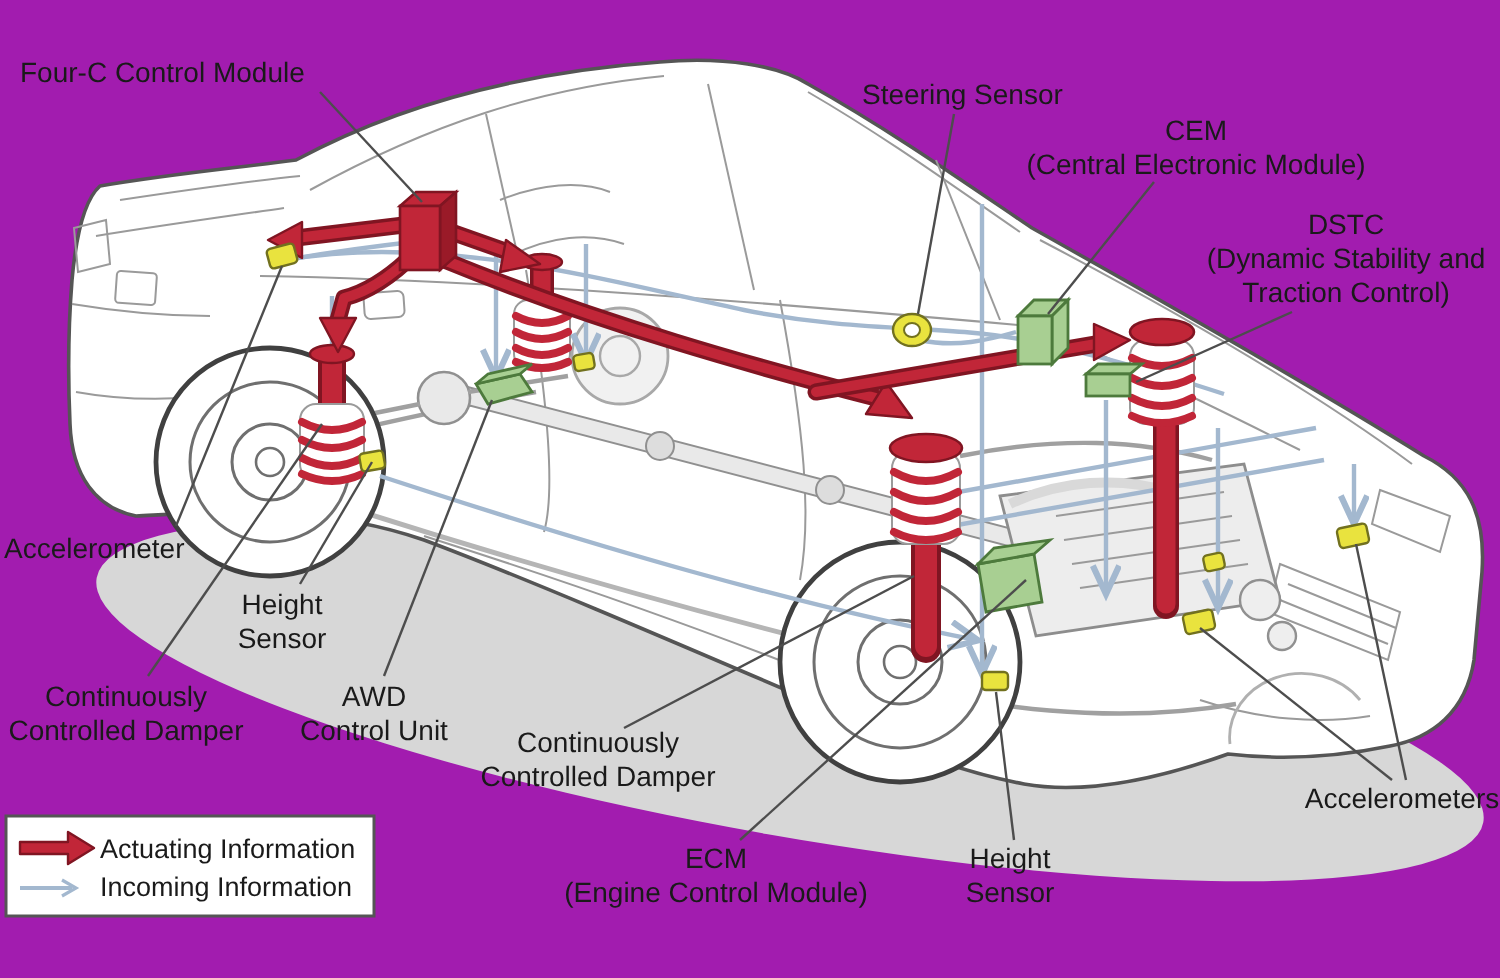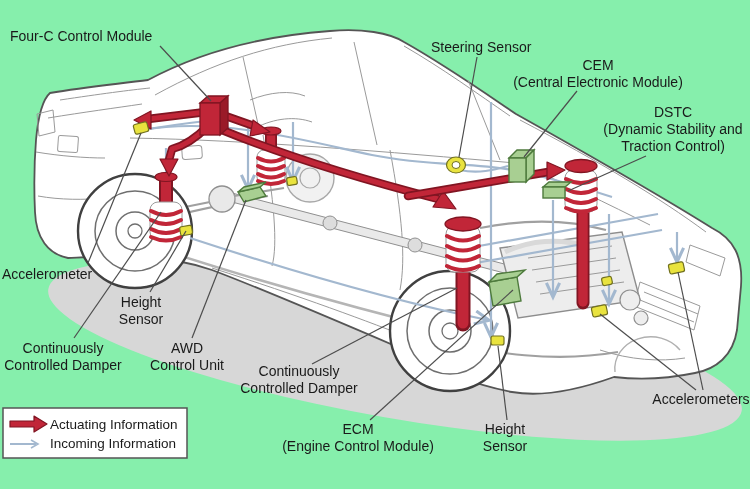--- a/index.html
+++ b/index.html
@@ -1,16 +1,16 @@
 <!DOCTYPE html>
 <html><head>
 <meta charset="utf-8">
 <style>
   html,body{margin:0;padding:0;background:#ffffff;}
-  .stage{position:relative;width:750px;height:489px;background:#86efac;overflow:hidden;}
+  .stage{position:relative;width:750px;height:489px;background:#a21caf;overflow:hidden;}
   svg{display:block;}
   text{font-family:"Liberation Sans", sans-serif;font-size:14px;fill:#1a1a1a;}
   .legend-text{font-size:13.5px;}
   .thin{stroke:#9a9a9a;fill:none;stroke-width:1;}
   .leader{stroke:#4d4d4d;stroke-width:1.2;fill:none;}
   .blue{stroke:#a3b8cf;stroke-width:2.2;fill:none;}
   .red-under{stroke:#801522;fill:none;stroke-linecap:round;stroke-linejoin:round;}
   .red-over{stroke:#c12638;fill:none;stroke-linecap:round;stroke-linejoin:round;}
   .red-head{fill:#c12638;stroke:#801522;stroke-width:1.2;stroke-linejoin:round;}
   .green-box{fill:#a8cf92;stroke:#4d7a3c;stroke-width:1.4;}

